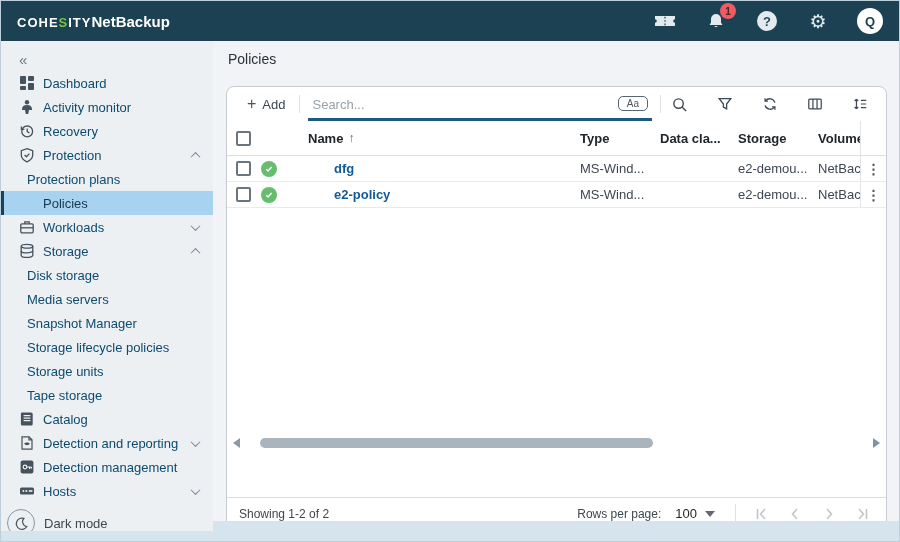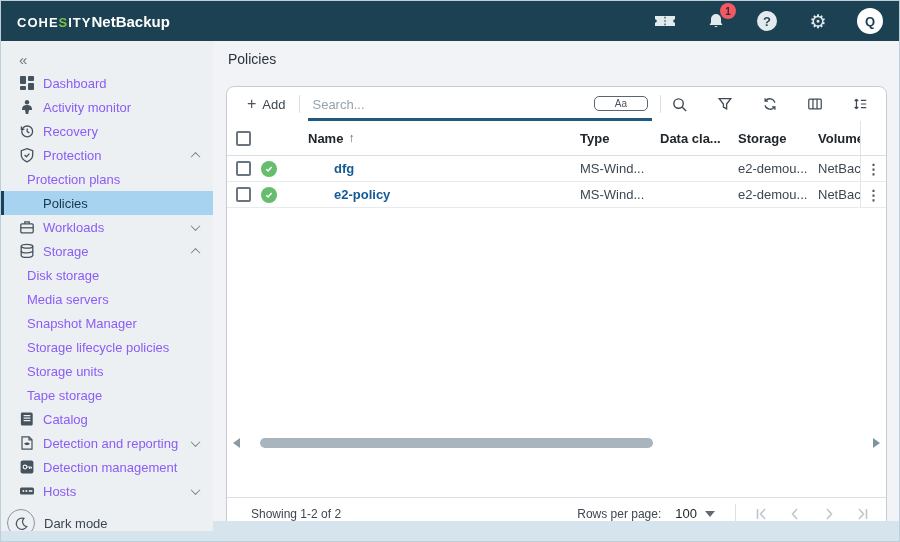--- a/index.html
+++ b/index.html
@@ -15,21 +15,21 @@
   .topbar-actions { margin-left:auto; display:flex; align-items:center; gap:27px; }
   .tb-icon { width:24px; height:24px; display:flex; align-items:center; justify-content:center; cursor:pointer; position:relative; }
   .badge { position:absolute; top:-6px; right:-8px; min-width:16px; height:16px; border-radius:8px; background:#ef5a64; color:#4a2226; font-size:10px; font-weight:bold; display:flex; align-items:center; justify-content:center; padding:0 4px; }
   .help-circle { width:20px; height:20px; border-radius:50%; background:#e3eaee; color:#29495a; font-weight:bold; font-size:13px; display:flex; align-items:center; justify-content:center; }
   .gear-glyph { color:#e3eaee; font-size:19px; line-height:1; }
   .avatar { width:26px; height:26px; border-radius:50%; background:#fff; color:#1b4153; font-weight:bold; font-size:13px; display:flex; align-items:center; justify-content:center; cursor:pointer; }
 
   
   .sidebar { position:absolute; top:40px; left:0; width:212px; bottom:10px; background:#edf0f3; padding-top:6px; overflow:hidden; }
   .collapse-row { height:24px; display:flex; align-items:center; padding-left:18px; color:#6b7682; font-size:15px; cursor:pointer; }
-  .nav-item { height:24px; display:flex; align-items:center; padding:0 14px 0 18px; font-size:13px; color:#8b5cf6; cursor:pointer; white-space:nowrap; }
+  .nav-item { height:24px; display:flex; align-items:center; padding:0 14px 0 18px; font-size:13px; color:#0c4a6e; cursor:pointer; white-space:nowrap; }
   .nav-icon { width:16px; height:16px; margin-right:8px; flex:0 0 16px; display:flex; align-items:center; justify-content:center; }
   .nav-item.sub { padding-left:26px; }
   .nav-item.selected { background:#a7d3f1; border-left:3px solid #17425c; padding-left:39px; color:#16374d; }
   .nav-chev { margin-left:auto; width:7px; height:7px; border-right:1.5px solid #7b8691; border-bottom:1.5px solid #7b8691; }
   .nav-chev.down { transform:rotate(45deg) translate(-1px,-1px); }
   .nav-chev.up { transform:rotate(-135deg) translate(-1px,-1px); }
   .darkmode-row { display:flex; align-items:center; margin-top:6px; padding-left:6px; cursor:pointer; }
   .moon-circle { width:28px; height:28px; border-radius:50%; border:1px solid #8a949e; display:flex; align-items:center; justify-content:center; margin-right:9px; }
   .darkmode-label { font-size:13px; color:#3d4752; }
 
@@ -41,21 +41,21 @@
   .card { position:absolute; top:45px; left:13px; right:12px; bottom:1px; background:#fff; border:1px solid #c6ccd2; border-radius:8px; display:flex; flex-direction:column; overflow:hidden; }
 
   
   .card-toolbar { height:34px; display:flex; align-items:center; padding:0 16px 0 14px; flex:0 0 auto; }
   .add-btn { display:flex; align-items:center; gap:6px; font-size:13px; color:#3d4752; cursor:pointer; padding:4px 6px; }
   .add-plus { font-size:16px; color:#4a555f; line-height:1; }
   .v-div { width:1px; height:18px; background:#dbe0e4; margin:0 8px; }
   .search-wrap { flex:1; display:flex; align-items:center; border-bottom:3px solid #1e5a80; height:30px; margin-top:4px; }
   .search-input { flex:1; border:none; outline:none; font-size:13px; color:#2b343c; font-family:"Liberation Sans",sans-serif; background:transparent; padding:0 4px; }
   .search-input::placeholder { color:#97a1aa; }
-  .match-case { border:1.4px solid #5a6570; border-radius:5px; color:#4a555f; font-size:10px; padding:1px 20px; margin:0 4px 2px 4px; cursor:pointer; }
+  .match-case { border:1.4px solid #5a6570; border-radius:5px; color:#4a555f; font-size:10px; padding:1px 8px; margin:0 4px 2px 4px; cursor:pointer; }
   .icon-btn { width:20px; height:20px; display:flex; align-items:center; justify-content:center; cursor:pointer; }
   .tool-group { display:flex; align-items:center; gap:25px; margin-left:26px; }
 
   
   .thead { height:35px; display:flex; align-items:center; border-bottom:1px solid #dcdfe2; font-size:13px; font-weight:bold; color:#21262b; flex:0 0 auto; }
   .trow { height:26px; display:flex; align-items:center; border-bottom:1px solid #e8ebee; font-size:13px; color:#3d4752; flex:0 0 auto; }
   .col-check { width:34px; padding-left:9px; display:flex; align-items:center; flex:0 0 34px; }
   .cb { width:15px; height:15px; border:2px solid #6a7580; border-radius:2px; background:#fff; cursor:pointer; }
   .col-status { width:26px; flex:0 0 26px; display:flex; align-items:center; }
   .status-ok { width:16px; height:16px; border-radius:50%; background:#66bd6d; display:flex; align-items:center; justify-content:center; }
@@ -73,21 +73,21 @@
 
   
   .hscroll { height:16px; display:flex; align-items:center; padding:0 6px; flex:0 0 auto; }
   .scroll-arrow { width:0; height:0; border-top:5px solid transparent; border-bottom:5px solid transparent; cursor:pointer; }
   .scroll-arrow.left { border-right:7px solid #8e99a3; margin-right:4px; }
   .scroll-arrow.right { border-left:7px solid #7d94a6; margin-left:4px; }
   .scroll-track { flex:1; position:relative; height:10px; }
   .scroll-thumb { position:absolute; left:2.5%; width:63%; top:0; height:10px; border-radius:5px; background:#a9b4bd; cursor:grab; }
 
   
-  .card-footer { height:32px; border-top:1px solid #dcdfe2; display:flex; align-items:center; padding:0 14px 0 24px; flex:0 0 auto;margin-top:46px; }
+  .card-footer { height:32px; border-top:1px solid #dcdfe2; display:flex; align-items:center; padding:0 14px 0 12px; flex:0 0 auto;margin-top:46px; }
   .showing { font-size:12px; color:#3d4752; }
   .footer-right { margin-left:auto; display:flex; align-items:center; }
   .rpp-label { font-size:12px; color:#3d4752; margin-right:14px; }
   .rpp-value { font-size:13px; color:#22282e; margin-right:8px; cursor:pointer; }
   .caret-down { width:0; height:0; border-left:5px solid transparent; border-right:5px solid transparent; border-top:6px solid #5f6a74; cursor:pointer; }
   .foot-div { width:1px; height:20px; background:#dbe0e4; margin:0 16px 0 20px; }
   .pg-btns { display:flex; align-items:center; gap:16px; }
   .pg-btn { width:18px; height:18px; display:flex; align-items:center; justify-content:center; cursor:default; }
 </style>
 </head>

